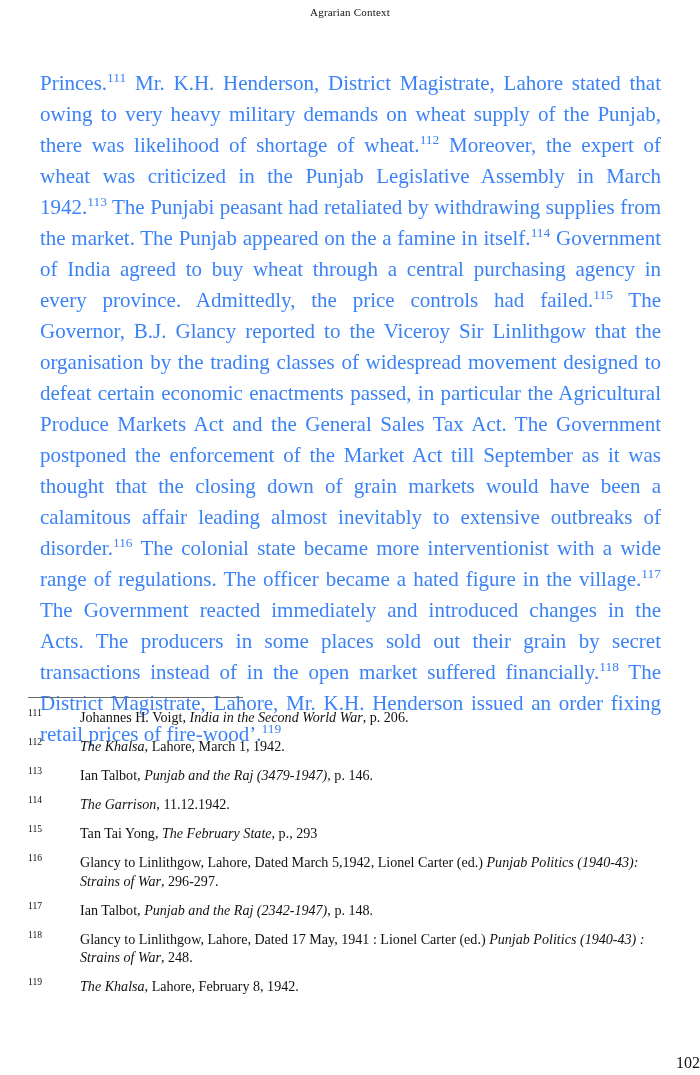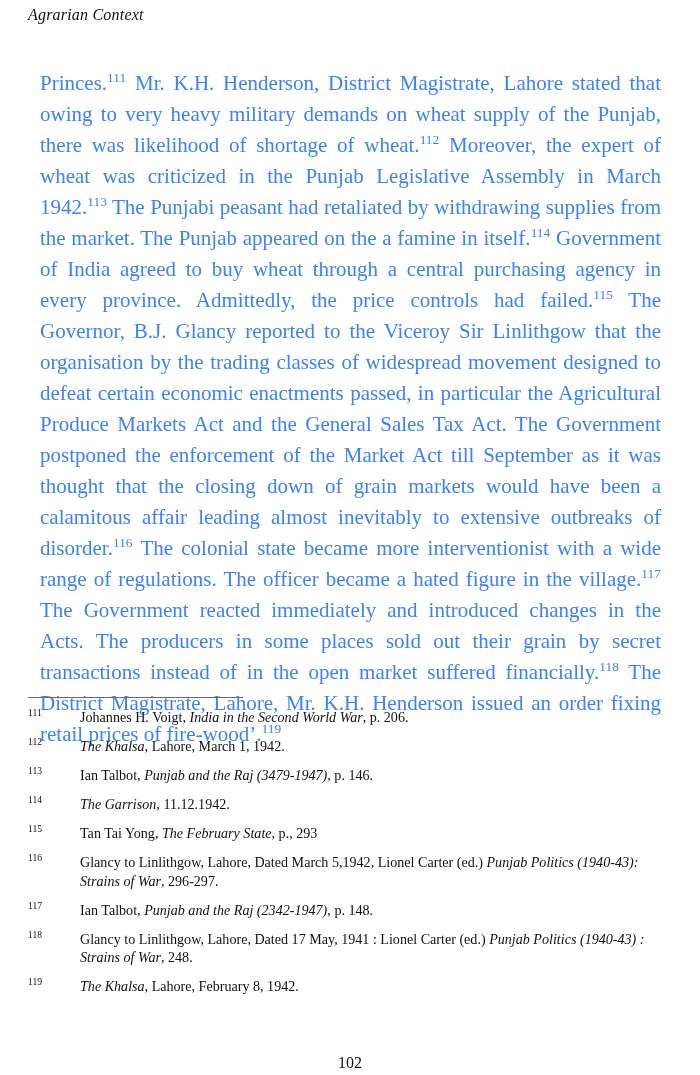--- a/index.html
+++ b/index.html
@@ -23,23 +23,22 @@
     width: 700px;
     height: 1075px;
   }
 
   
   .running-header {
     position: absolute;
     left: 28px;
     top: 6px;
     width: 644px;
-    text-align: left;
-    font-style: italic;
-    font-size: 16px;
+    text-align: center;
+    font-size: 11px;
     font-family: "Liberation Serif", "DejaVu Serif", serif;
     letter-spacing: 0.2px;
     color: #111;
   }
 
   
   .body-column {
     position: absolute;
     left: 28px;
     top: 56px;
@@ -114,21 +113,21 @@
 
   .footnote i, .footnote em {
   }
 
   
   .page-number {
     position: absolute;
     left: 0;
     top: 1053px;
     width: 700px;
-    text-align: center;
+    text-align: right;
     font-size: 16px;
     line-height: 20px;
     color: #111;
   }
 </style>
 </head>
 <body>
 
 <div class="page">
 

